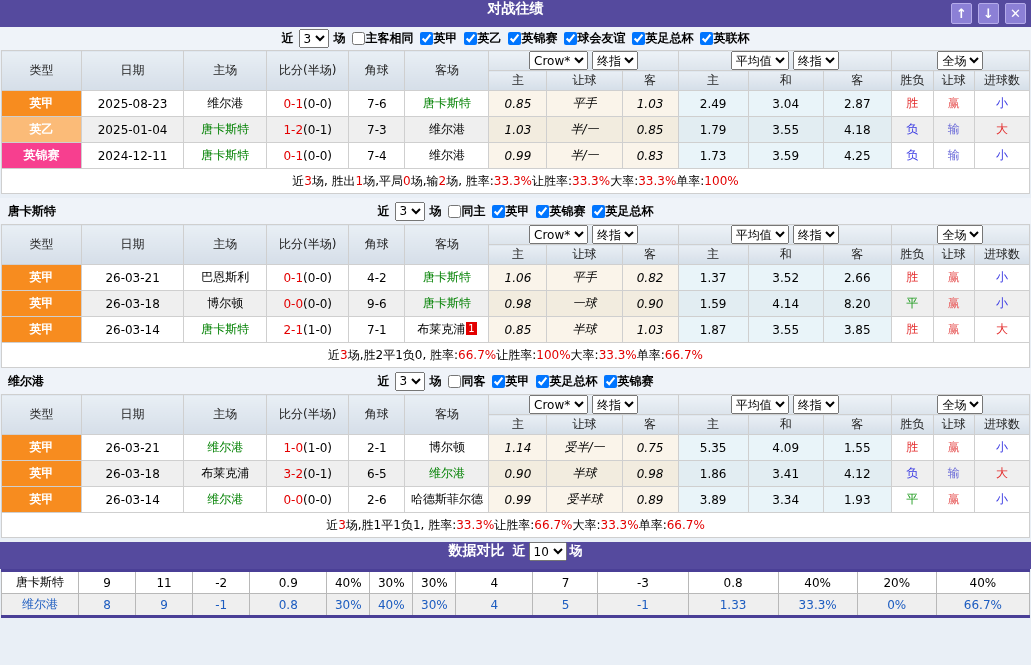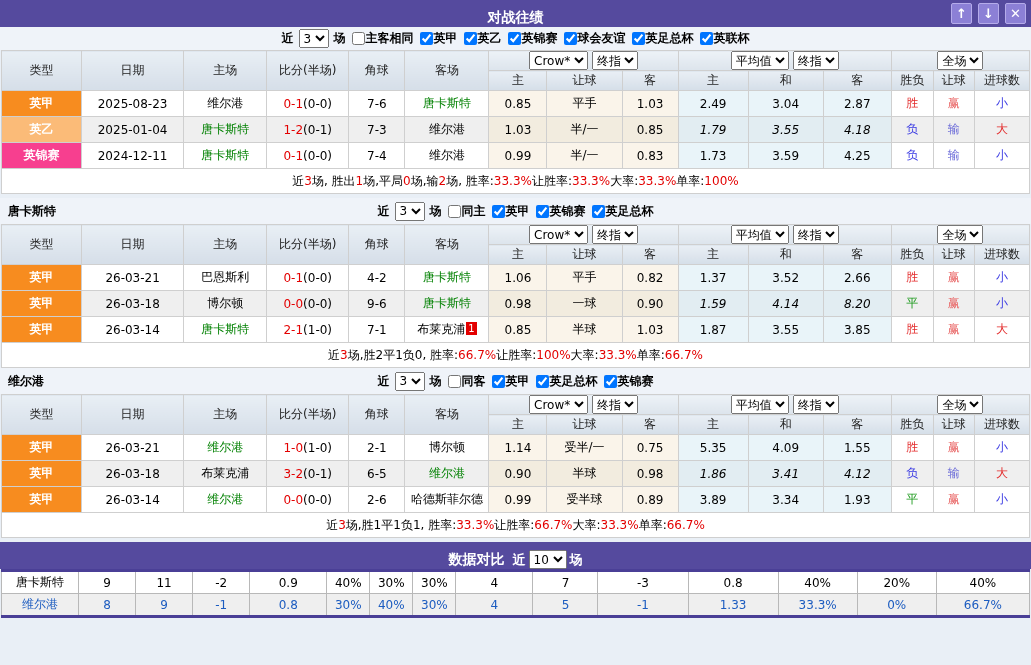--- a/index.html
+++ b/index.html
@@ -6,21 +6,21 @@
   html,body { margin:0; padding:0; }
   body {
     width:1031px; font-family:"DejaVu Sans","Liberation Sans",sans-serif;
     font-size:12px; color:#000; background:#E9EFF6;
   }
   .page { width:1031px; height:665px; overflow:hidden; background:#E9EFF6; }
 
   
   .pbar {
     background:#554A9E; color:#fff; font-weight:bold; font-size:14px;
-    height:27px; display:flex; align-items:flex-end; justify-content:center;
+    height:27px; display:flex; align-items:flex-start; justify-content:center;
     position:relative;
   }
   .winbtns { position:absolute; right:5px; top:3px; display:flex; gap:6px; }
   .winbtn {
     width:21px; height:21px; background:#8C80D6; border:1px solid #B5ABEA;
     color:#fff; font-size:13px; font-weight:bold; display:flex;
     align-items:center; justify-content:center; cursor:pointer; border-radius:2px;
   }
 
   
@@ -41,24 +41,24 @@
   table.match th, table.match td {
     border:1px solid #CFCFCF; text-align:center; padding:0; overflow:hidden; white-space:nowrap;
   }
   table.match th {
     background:linear-gradient(#E9EFF5,#D5DEE8); font-weight:normal; color:#222; height:20px;
   }
   table.match th.selrow { background:linear-gradient(#EDF2F7,#DCE4EC); }
   table.match th select { font-size:12px; height:19px; margin:0 2px; font-family:inherit; }
   table.match td { height:26px; background:#fff; }
   tr.alt td { background:#EFEFEF; }
-  td.crowcell { background:#FAF4EA !important; }
+  td.crowcell { background:#FAF4EA !important;font-style:italic; }
   tr.alt td.crowcell { background:#F2ECDF !important; }
   td.avgcell { background:#E9F4F9 !important; }
-  tr.alt td.avgcell { background:#E2EDF2 !important;font-style:italic; }
+  tr.alt td.avgcell { background:#E2EDF2 !important; }
   td.lg { color:#fff; font-weight:bold; }
   td.lg-jia { background:#F78C1F !important; }
   td.lg-yi  { background:#FBBB78 !important; }
   td.lg-jin { background:#F73F8F !important; }
   .tgreen { color:#008000; }
   .sred { color:#E30000; }
   .rc-red { color:#E32B2B; }
   .rc-red2 { color:#E86060; }
   .rc-blue { color:#3A3AE3; }
   .rc-blue2 { color:#6A6AD8; }

